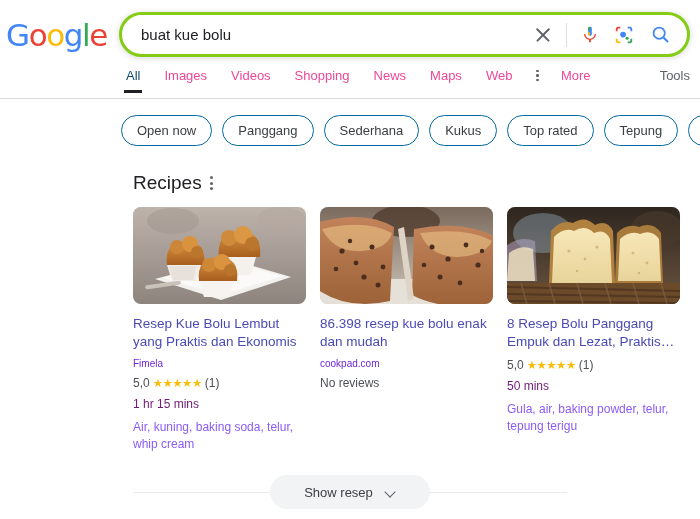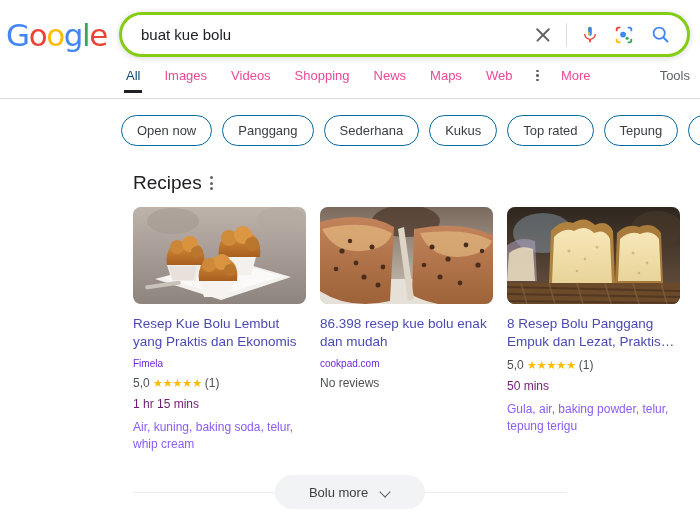--- a/index.html
+++ b/index.html
@@ -408,16 +408,16 @@
       <span>(1)</span>
     </div>
     <div class="card-time">50 mins</div>
     <div class="card-ing">Gula, air, baking powder, telur, tepung terigu</div>
   </div>
 </div>
 
 <div class="showmore-wrap">
   <div class="showmore-line"></div>
   <div class="showmore-btn">
-    <span>Bolu more</span>
+    <span>Show resep</span>
     <span class="chev"></span>
   </div>
 </div>
 
 </body></html>

